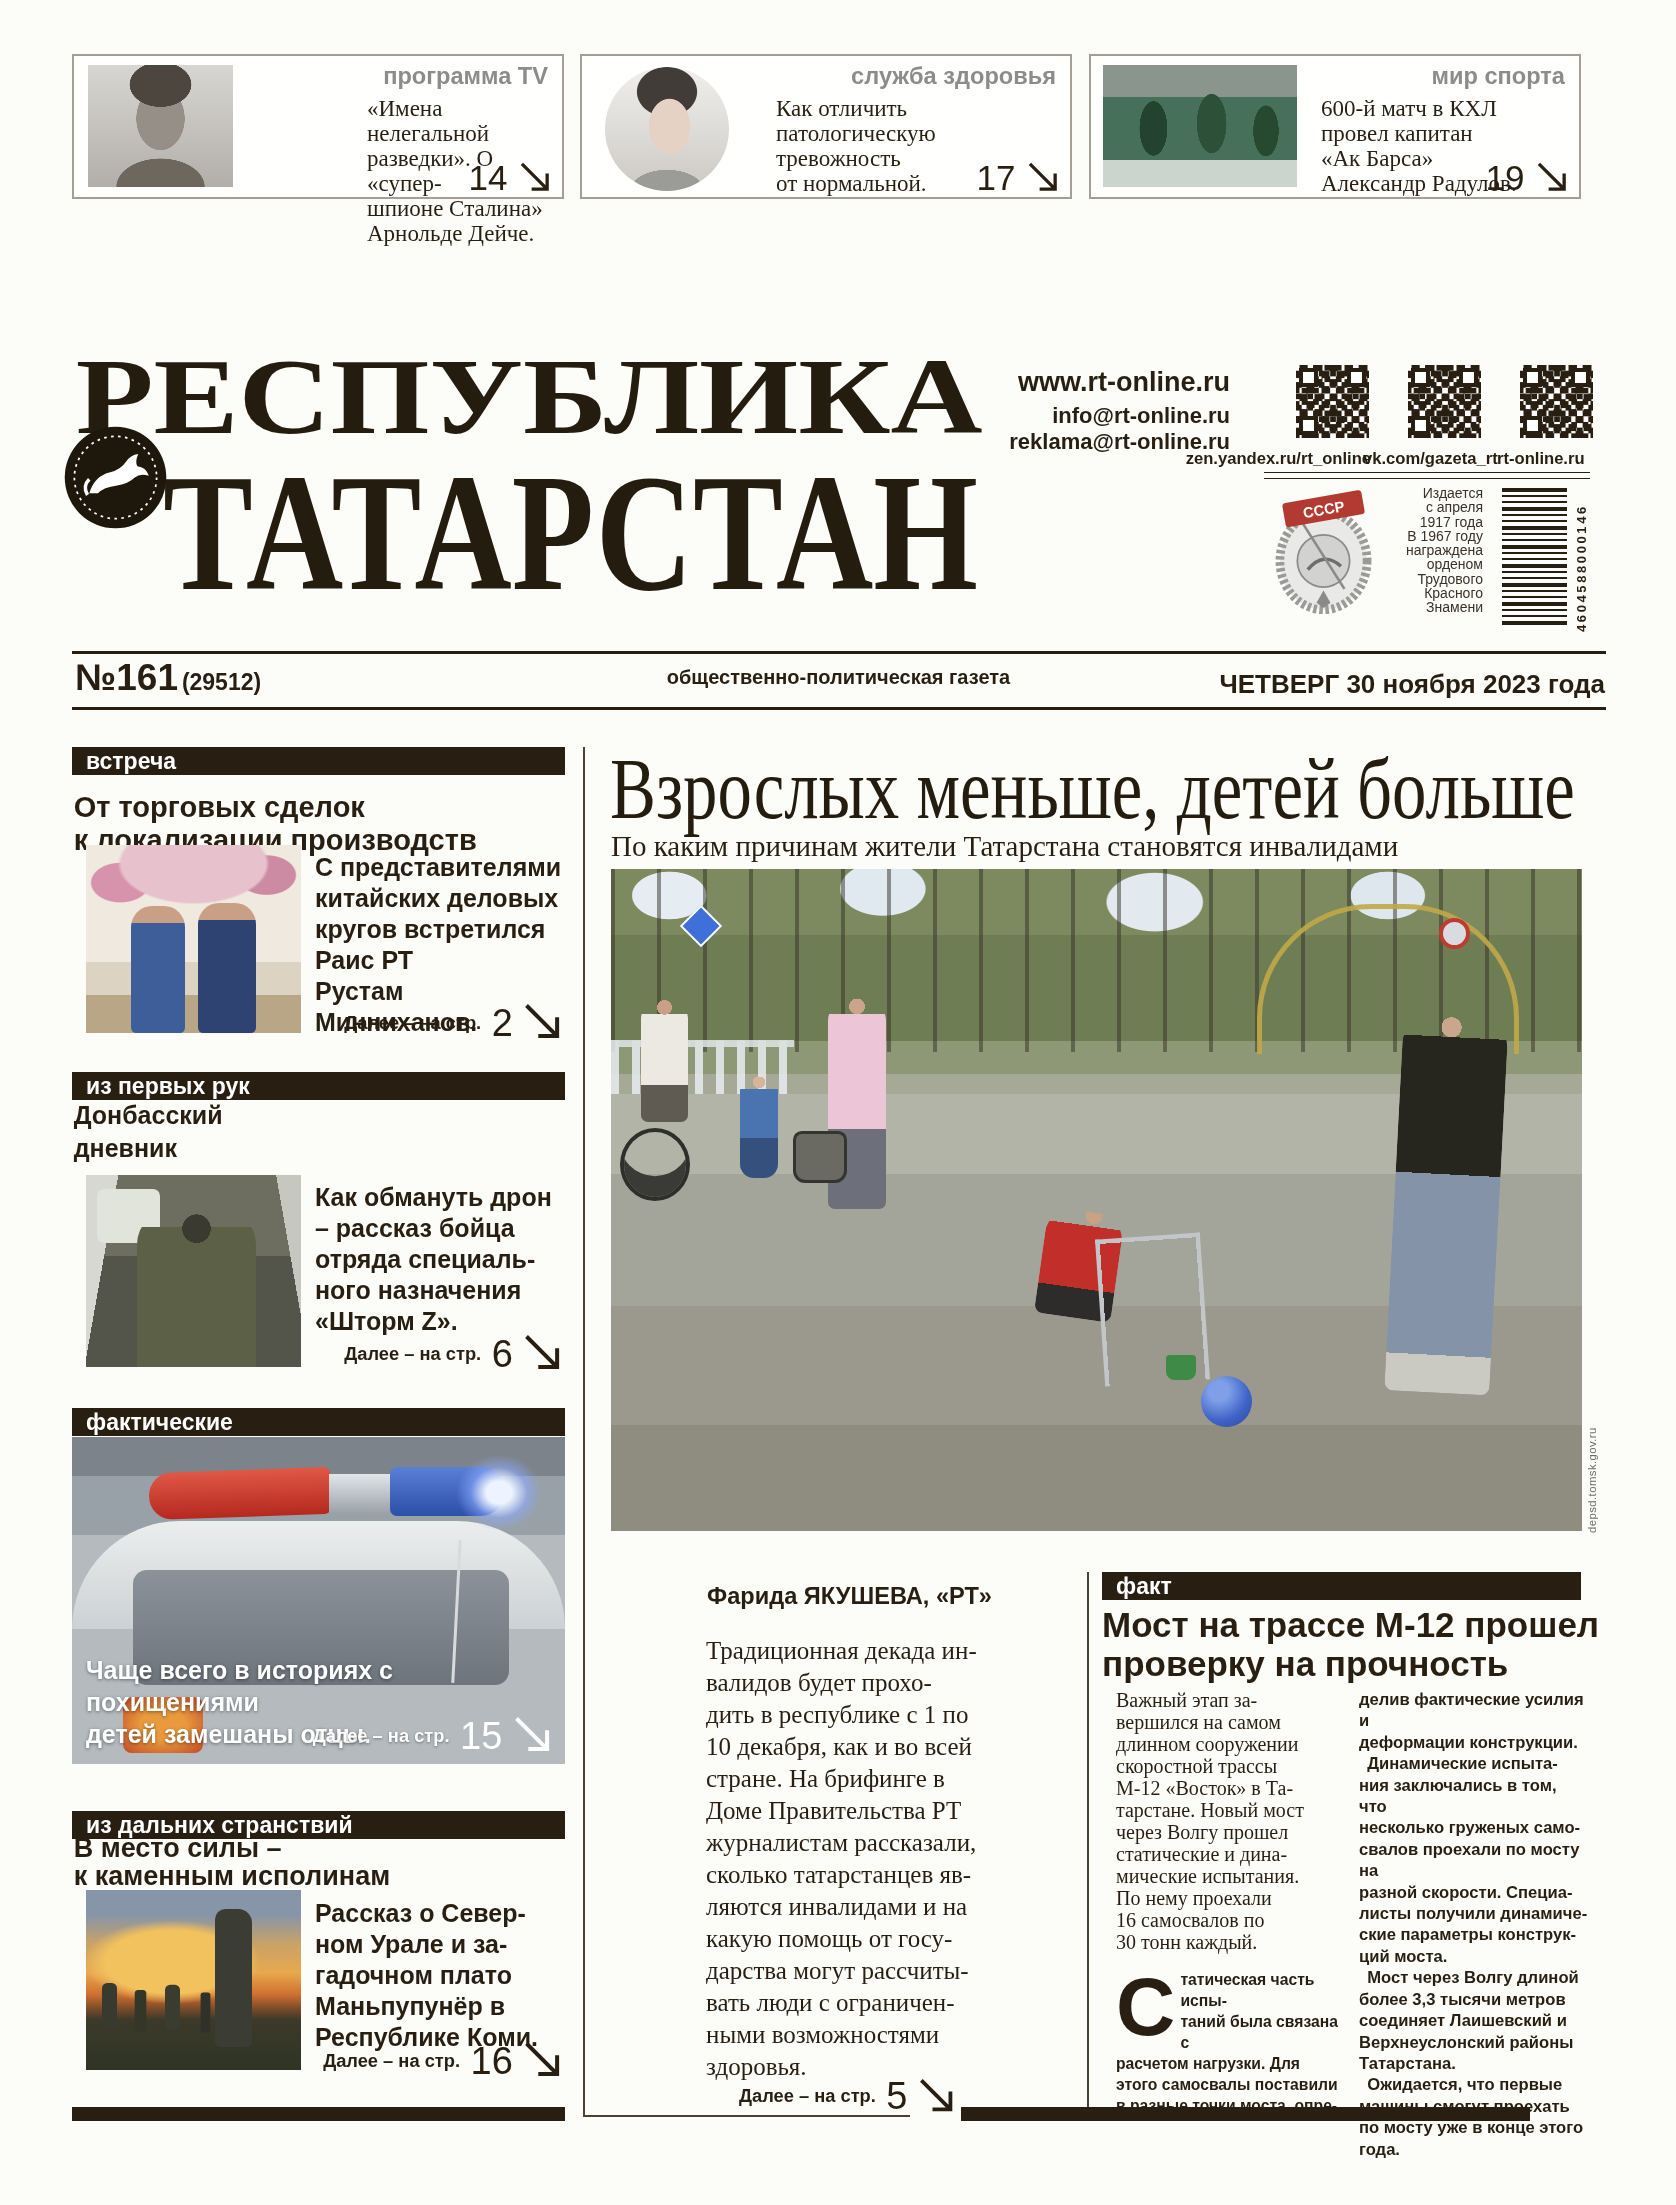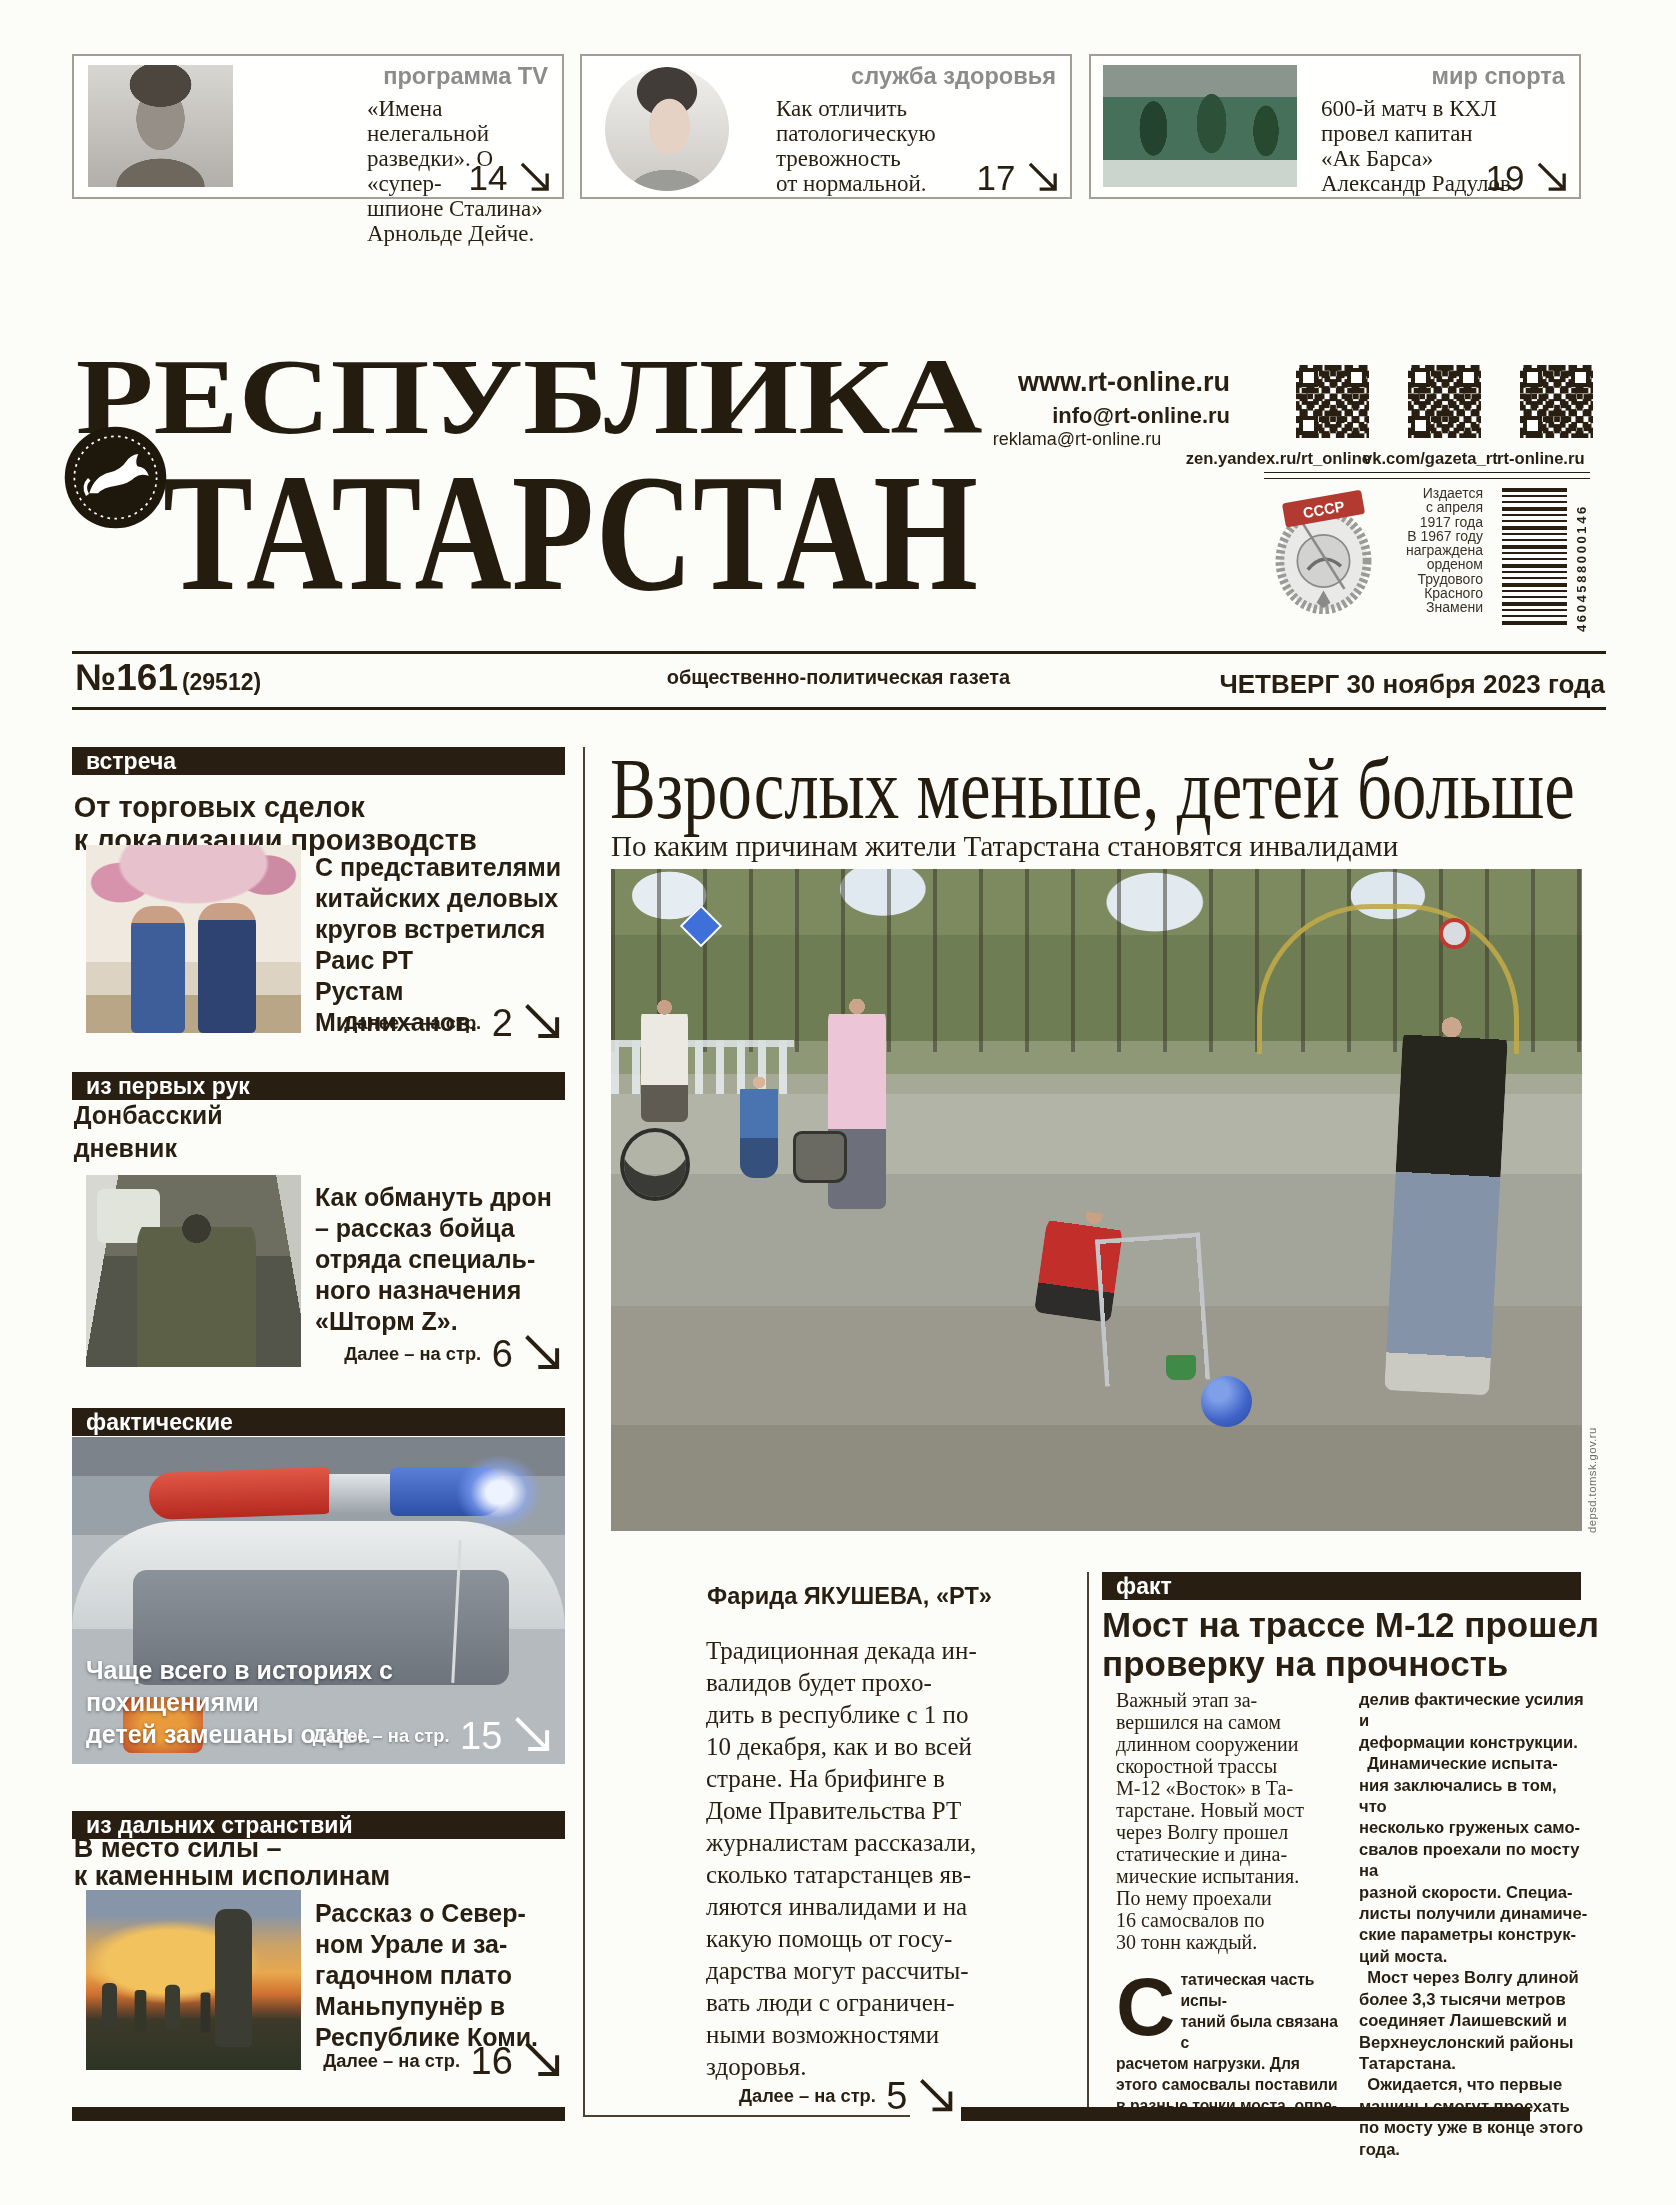--- a/index.html
+++ b/index.html
@@ -37,21 +37,21 @@
                 radial-gradient(24.5px 49px at 56% 48%,#2c5038 0 60%,transparent 61%),
                 radial-gradient(21px 42px at 84% 54%,#27492f 0 60%,transparent 61%),
                 linear-gradient(180deg,#8a958d 0 26%,#47705b 26% 78%,#ccd4ce 78%)}
 
   
   #mh-l1{left:75px;top:346px}
   #mh-l2{left:162px;top:441px}
   #logo{left:63px;top:425px}
   #web{left:924px;top:367px;width:306px;text-align:right;font-size:27px;font-weight:bold}
   #em1{left:924px;top:403px;width:306px;text-align:right;font-size:22px;font-weight:bold}
-  #em2{left:924px;top:429px;width:306px;text-align:center;font-size:18px;font-weight:normal}
+  #em2{left:924px;top:429px;width:306px;text-align:right;font-size:22px;font-weight:bold}
   .qr{position:absolute;top:365px;width:73px;height:73px;
       background:conic-gradient(#281f12 25%,#0000 0 50%,#281f12 0 75%,#0000 0) 0 0/11.4px 11.4px,
                  conic-gradient(#281f12 25%,#0000 0 50%,#281f12 0 75%,#0000 0) 3.5px 6.1px/15px 15px,#fff}
   #qr1{left:1296px}#qr2{left:1408px}#qr3{left:1520px}
   .qr::before,.qr::after,.qr .qc{content:"";position:absolute;width:19px;height:19px;border:4.4px solid #281f12;background:#fff;box-sizing:border-box}
   .qr::before{left:2.6px;top:2.6px}.qr::after{right:2.6px;top:2.6px}.qr .qc{left:2.6px;bottom:2.6px}
   .qlab{position:absolute;top:449px;font-size:16.6px;font-weight:bold}
   #ql1{left:1170px;width:201px;text-align:right}
   #ql2{left:1363px;width:122px;text-align:center}
   #ql3{left:1497px;width:119px;text-align:left}

